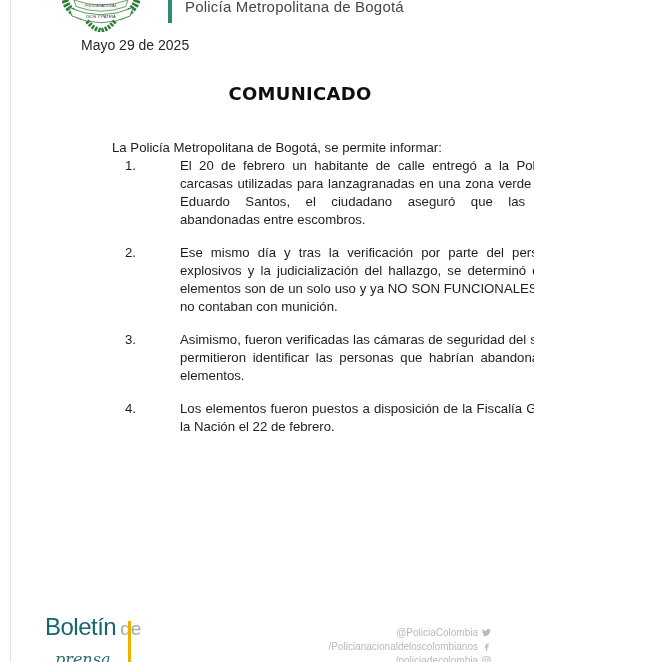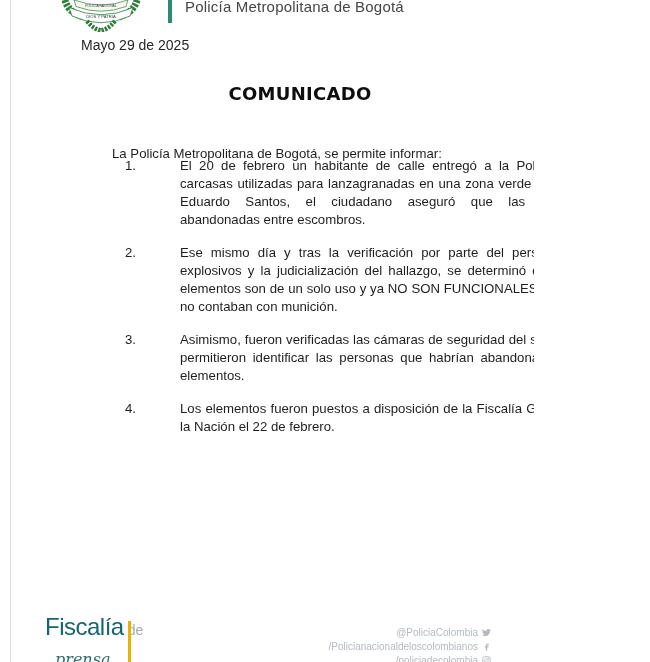--- a/index.html
+++ b/index.html
@@ -50,21 +50,21 @@
   .doc-title {
     position: absolute; left: 0; top: 83px; width: 100%;
     text-align: center; text-indent: 24px;
     font-size: 18px; font-weight: bold; color: #0e0e0e;
     letter-spacing: 0.3px;
     font-family: "DejaVu Sans", sans-serif;
     margin-left: 21px;
   }
 
   .doc-intro {
-    position: absolute; left: 112px; top: 146px;
+    position: absolute; left: 112px; top: 140px;
     font-size: 13.2px; color: #1e1e1e;
   }
 
   .doc-list {
     position: absolute; left: 125px; top: 157px; width: 467px;
     font-size: 13.2px; color: #1e1e1e; line-height: 18px;
   }
   .doc-item { display: flex; margin-bottom: 15px; }
   .doc-item .num { width: 23px; flex: 0 0 23px; }
   .doc-item .txt { flex: 1; text-align: justify; margin-left: 32px; }
@@ -72,21 +72,21 @@
   
   .bulletin {
     position: absolute; left: 45px; top: 613px;
     color: #156570; white-space: nowrap;
   }
   .bulletin .w1 {
     font-size: 24px; letter-spacing: -0.5px; font-weight: 500;
     font-family: "Liberation Sans", sans-serif;
   }
   .bulletin .w2 {
-    font-size: 14px; color: #a4abab; font-weight: 400; margin-left: 4px;
+    font-size: 19px; color: #a4abab; font-weight: 400; margin-left: 4px;
   }
   .bulletin-script {
     position: absolute; left: 55px; top: 650px;
     font-family: "DejaVu Serif", serif; font-style: italic;
     font-size: 16px; color: #2d6b70;
   }
   .accent-bar {
     position: absolute; left: 128px; top: 621px; width: 3px; height: 41px;
     background: #e9b400;
   }
@@ -146,21 +146,21 @@
       <span class="num">3.</span>
       <div class="txt">Asimismo, fueron verificadas las cámaras de seguridad del sector que permitieron identificar las personas que habrían abandonado estos elementos.</div>
     </div>
     <div class="doc-item">
       <span class="num">4.</span>
       <div class="txt">Los elementos fueron puestos a disposición de la Fiscalía General de la Nación el 22 de febrero.</div>
     </div>
   </div>
 
   <div class="bulletin">
-    <span class="w1">Fiscalía</span><span class="w2">de</span>
+    <span class="w1">Boletín</span><span class="w2">de</span>
   </div>
   <div class="bulletin-script">prensa</div>
   <div class="accent-bar"></div>
 
   <div class="social">
     <div class="social-row">
       <span>@PoliciaColombia</span>
       <span class="icon">
         <svg width="9" height="9" viewBox="0 0 24 24">
             <path fill="#b4bac0" d="M23.5 4.6c-.9.4-1.8.7-2.8.8a4.9 4.9 0 0 0 2.1-2.7c-.9.6-2 1-3.1 1.2a4.9 4.9 0 0 0-8.3 4.4A13.8 13.8 0 0 1 1.4 3.3a4.9 4.9 0 0 0 1.5 6.5c-.8 0-1.6-.2-2.2-.6v.1c0 2.4 1.7 4.3 3.9 4.8-.7.2-1.5.2-2.2.1a4.9 4.9 0 0 0 4.6 3.4A9.9 9.9 0 0 1 0 19.5a13.9 13.9 0 0 0 7.5 2.2c9 0 14-7.5 14-14v-.6c1-.7 1.8-1.6 2.4-2.5z"></path>

